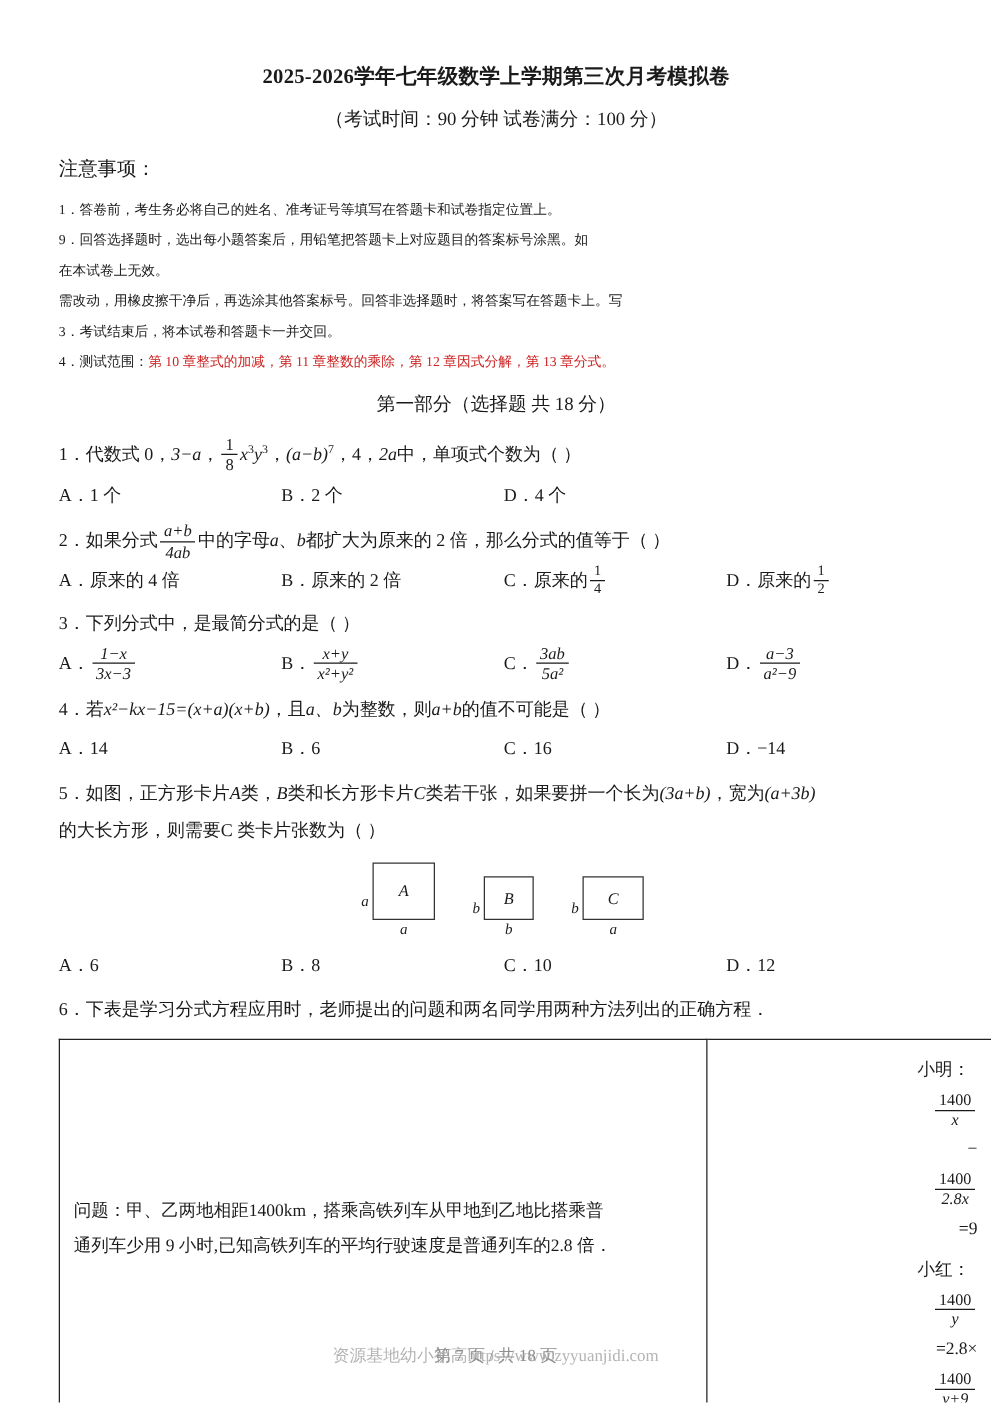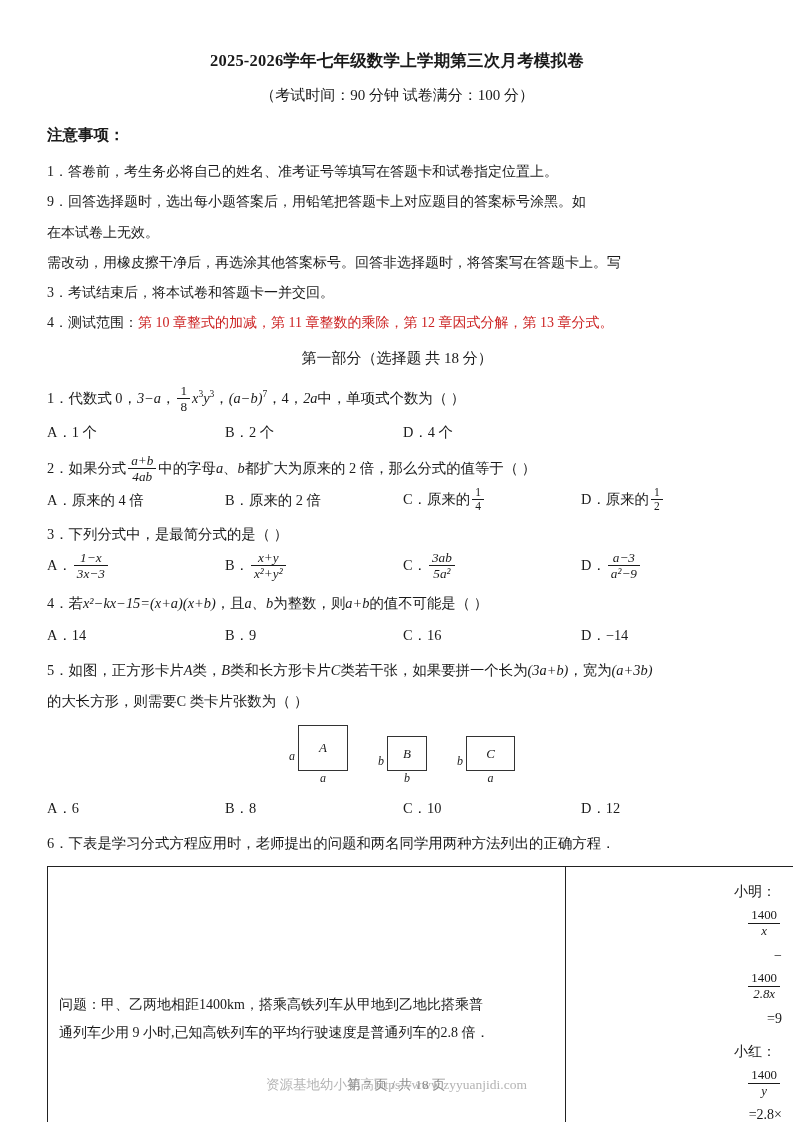--- a/index.html
+++ b/index.html
@@ -34,26 +34,26 @@
     font-size: 16.5px;
     letter-spacing: 0.2px;
     margin: 0 0 14px 0;
   }
   .doc-subtitle {
     text-align: center;
     font-size: 15px;
     margin: 0 0 20px 0;
   }
   .notice-head {
-    font-weight: bold;
+    font-weight: normal;
     font-size: 15.5px;
     margin: 0 0 12px 0;
   }
   .notice-item {
-    font-size: 14px;
+    font-size: 11px;
     line-height: 1.95;
     margin: 0 0 3px 0;
     text-align: justify;
   }
   .red {
     color: #cc2222;
   }
   .part-title {
     text-align: center;
     font-size: 15px;
@@ -249,21 +249,21 @@
         <div><span>D．</span><span class="frac"><span class="num mi">a−3</span><span class="den mi">a²−9</span></span></div>
       </div>
     </div>
 
     <div class="q">
       <div class="q-stem">
         <span>4．</span><span>若</span><span class="mi">x²−kx−15=(x+a)(x+b)</span><span>，且</span><span class="mi">a、b</span><span>为整数，则</span><span class="mi">a+b</span><span>的值不可能是（  ）</span>
       </div>
       <div class="opts">
         <div>A．14</div>
-        <div>B．9</div>
+        <div>B．6</div>
         <div>C．16</div>
         <div>D．−14</div>
       </div>
     </div>
 
     <div class="q">
       <div class="q-stem">
         <span>5．</span><span>如图，正方形卡片</span><span class="mi">A</span><span>类，</span><span class="mi">B</span><span>类和长方形卡片</span><span class="mi">C</span><span>类若干张，如果要拼一个长为</span><span class="mi">(3a+b)</span><span>，宽为</span><span class="mi">(a+3b)</span>
       </div>
       <div class="q-stem">的大长方形，则需要C 类卡片张数为（  ）</div>

